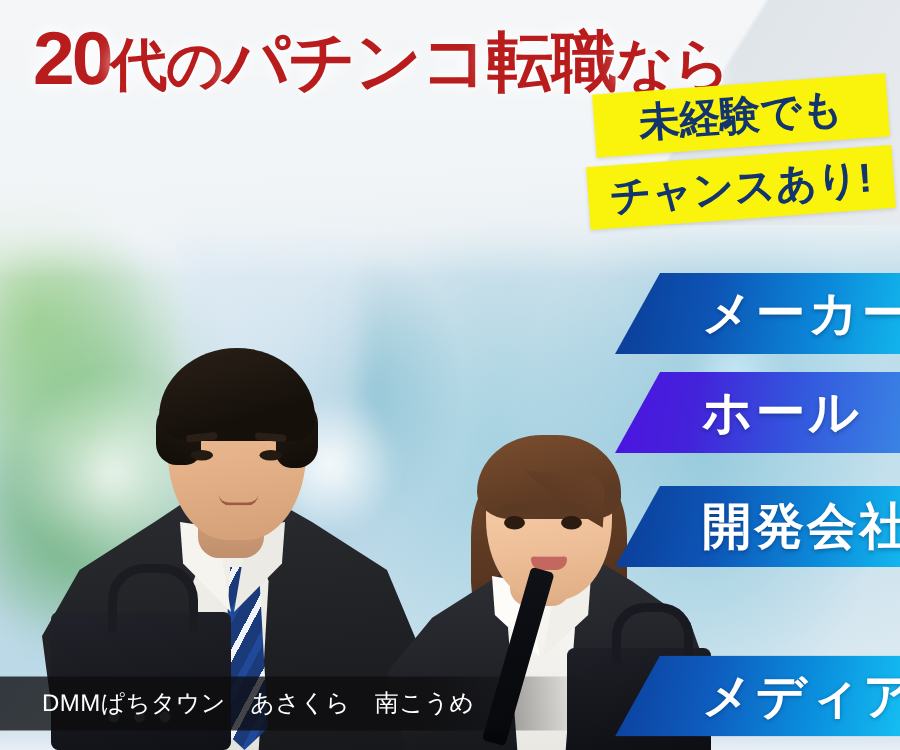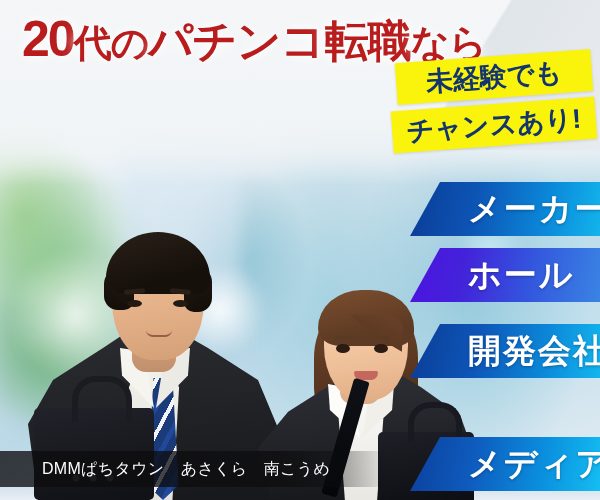--- a/index.html
+++ b/index.html
@@ -361,21 +361,21 @@
   
   .credit-band {
     position: absolute; left: 0; bottom: 13px;
     width: 392px; height: 36px;
     background: linear-gradient(90deg, rgba(12,12,14,.78) 0%, rgba(12,12,14,.74) 72%, rgba(12,12,14,0) 100%);
     display: flex; align-items: center;
   }
   .credit-band span {
     color: #ffffff;
     font-size: 16px;
-    margin-left: 42px;
+    margin-left: 28px;
     white-space: nowrap;
     letter-spacing: .3px;
   }
 </style>
 </head>
 <body>
 
 <div id="banner">
 
   <div class="bg-base"></div>

